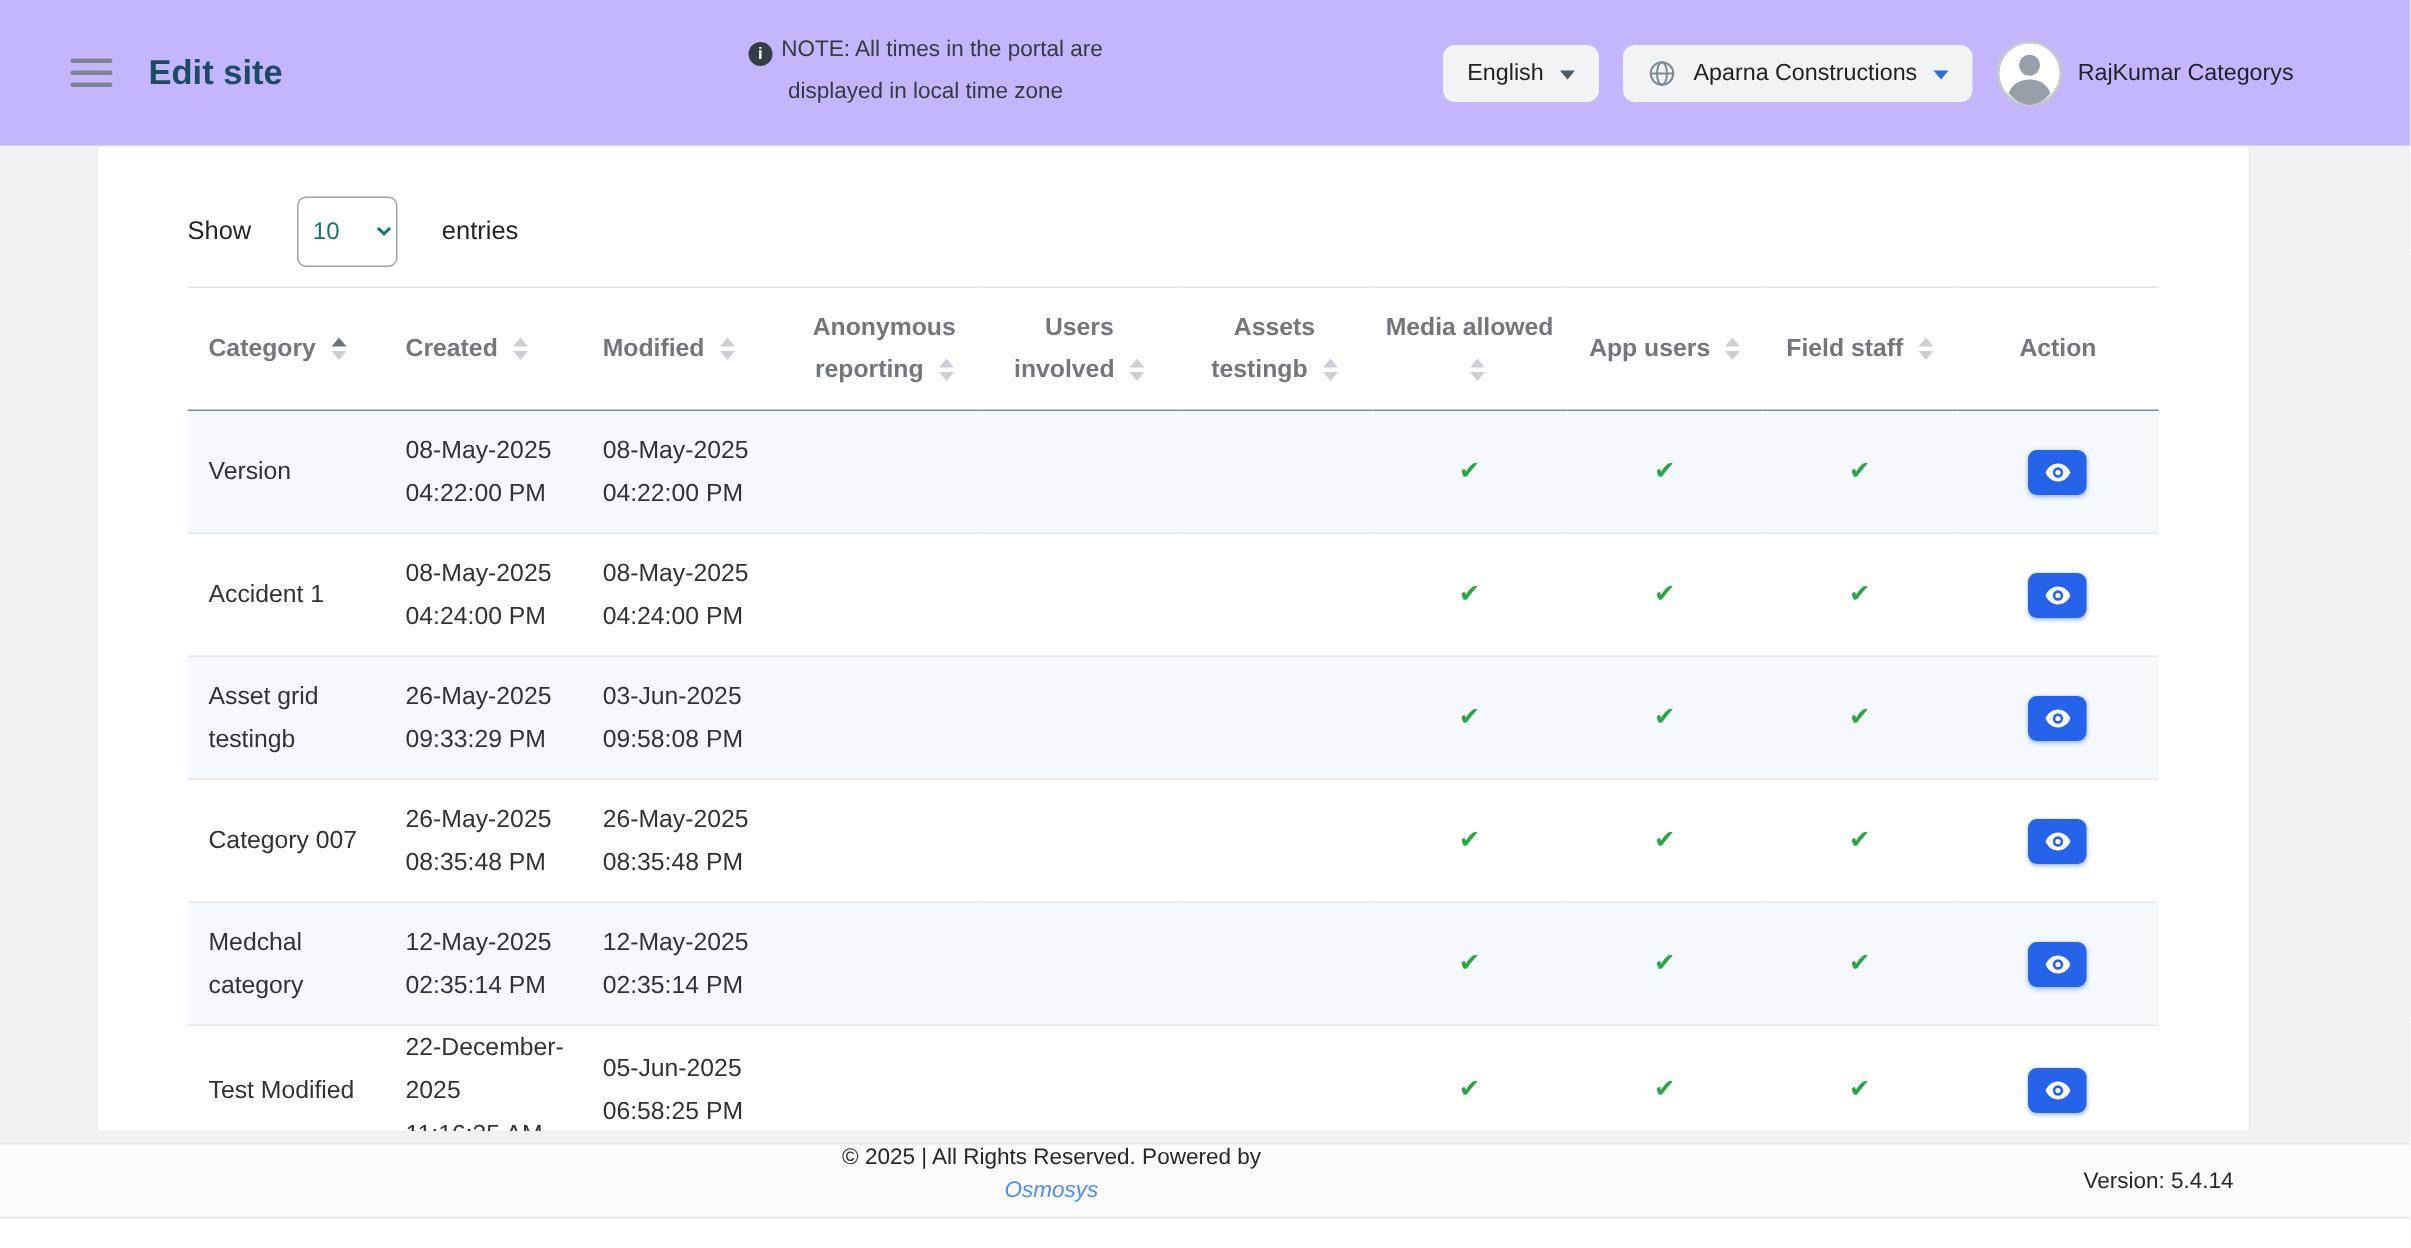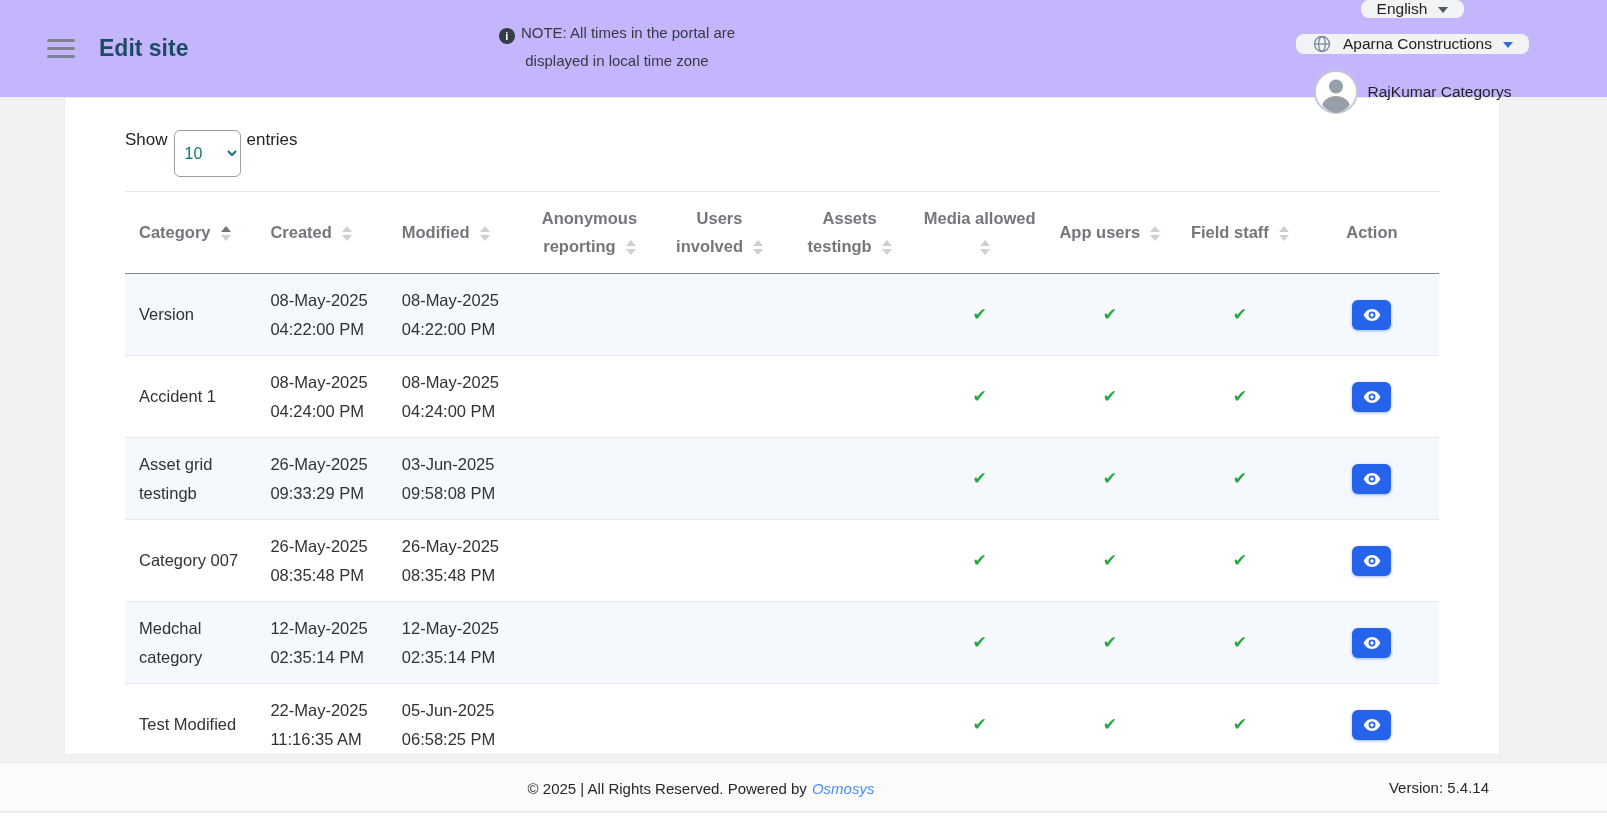--- a/index.html
+++ b/index.html
@@ -29,21 +29,21 @@
     text-align:center; font-size:15px; color:#343a40; line-height:28px;
   }
   .info-icon {
     display:inline-block; width:16px; height:16px; border-radius:50%;
     background:#333d46; color:#fff; font-size:11px; font-weight:bold;
     line-height:16px; text-align:center; margin-right:6px; vertical-align:-2px;
   }
 
   .topbar-right {
     position:absolute; right:78px; top:0; height:97px;
-    display:flex; align-items:center; gap:16px;flex-direction:column;
+    display:flex; align-items:center; gap:16px;
   }
   .chip {
     background:#f1f3f4; border-radius:8px; height:38px;
     display:flex; align-items:center; gap:11px; padding:0 16px;
     font-size:15.5px; color:#202124; cursor:pointer; white-space:nowrap;
   }
   .caret {
     width:0; height:0;
     border-left:5px solid transparent; border-right:5px solid transparent;
     border-top:6px solid #4d5a68; margin-top:2px;
@@ -54,21 +54,21 @@
   .avatar { display:flex; align-items:center; }
   .username { font-size:15.5px; color:#1f2327; white-space:nowrap; }
 
   
   .card {
     position:absolute; top:97px; left:64px; width:1436px; height:658px;
     background:#ffffff; border:1px solid #ececee;
     padding:32px 60px 0 60px; overflow:hidden;
   }
   .entries-row {
-    display:flex; gap:6px;
+    display:flex; align-items:center; gap:30px;
     font-size:17px; color:#212529; height:48px;
   }
   .page-size {
     width:67px; height:47px; border:1px solid #9aa0a6; border-radius:6px;
     font-size:16px; color:#0f766e; background:#fff; padding:0 6px;
     font-family:"Liberation Sans", sans-serif;
   }
 
   table.data-table {
     margin-top:13px; width:100%;
@@ -109,21 +109,21 @@
   }
 
   
   .footer {
     position:absolute; top:762px; left:0; width:100%; height:50px;
     background:#fbfbfc; border-top:1px solid #e8e8ea; border-bottom:1px solid #e8e8ea;
     font-size:15px; color:#24282c; z-index:5;
   }
   .footer-center {
     position:absolute; left:701px; top:0; height:50px; transform:translateX(-50%);
-    display:flex; align-items:center; gap:5px; white-space:nowrap;
+    display:flex; align-items:center; gap:5px; white-space:nowrap;flex-direction:column;
   }
   .footer-link { color:#4c8bf5; text-decoration:none;font-style:italic; }
   .footer-version { position:absolute; right:118px; top:0; line-height:50px; }
   .below-footer { position:absolute; top:813px; left:0; width:100%; height:19px; background:#ffffff; }
 </style>
 </head>
 <body>
 
 <div class="topbar">
   <div class="topbar-left">
@@ -349,21 +349,21 @@
               <svg width="18" height="14" viewBox="0 0 24 18">
                 <path fill="#ffffff" d="M12 1C6.8 1 2.6 4.7 1 9c1.6 4.3 5.8 8 11 8s9.4-3.7 11-8c-1.6-4.3-5.8-8-11-8z"></path>
                 <circle cx="12" cy="9" r="4.6" fill="#2563eb"></circle>
                 <circle cx="12" cy="9" r="2.3" fill="#ffffff"></circle>
               </svg>
             </button></td>
         </tr>
         <tr>
           <td class="td-left">Test Modified</td>
           <td class="td-left">
-            <div>22-May-2025</div>
+            <div>22-December-2025</div>
             <div>11:16:35 AM</div>
           </td>
           <td class="td-left">
             <div>05-Jun-2025</div>
             <div>06:58:25 PM</div>
           </td>
           <td class="td-center"></td>
           <td class="td-center"></td>
           <td class="td-center"></td>
           <td class="td-center"><span class="check">✔</span></td>

